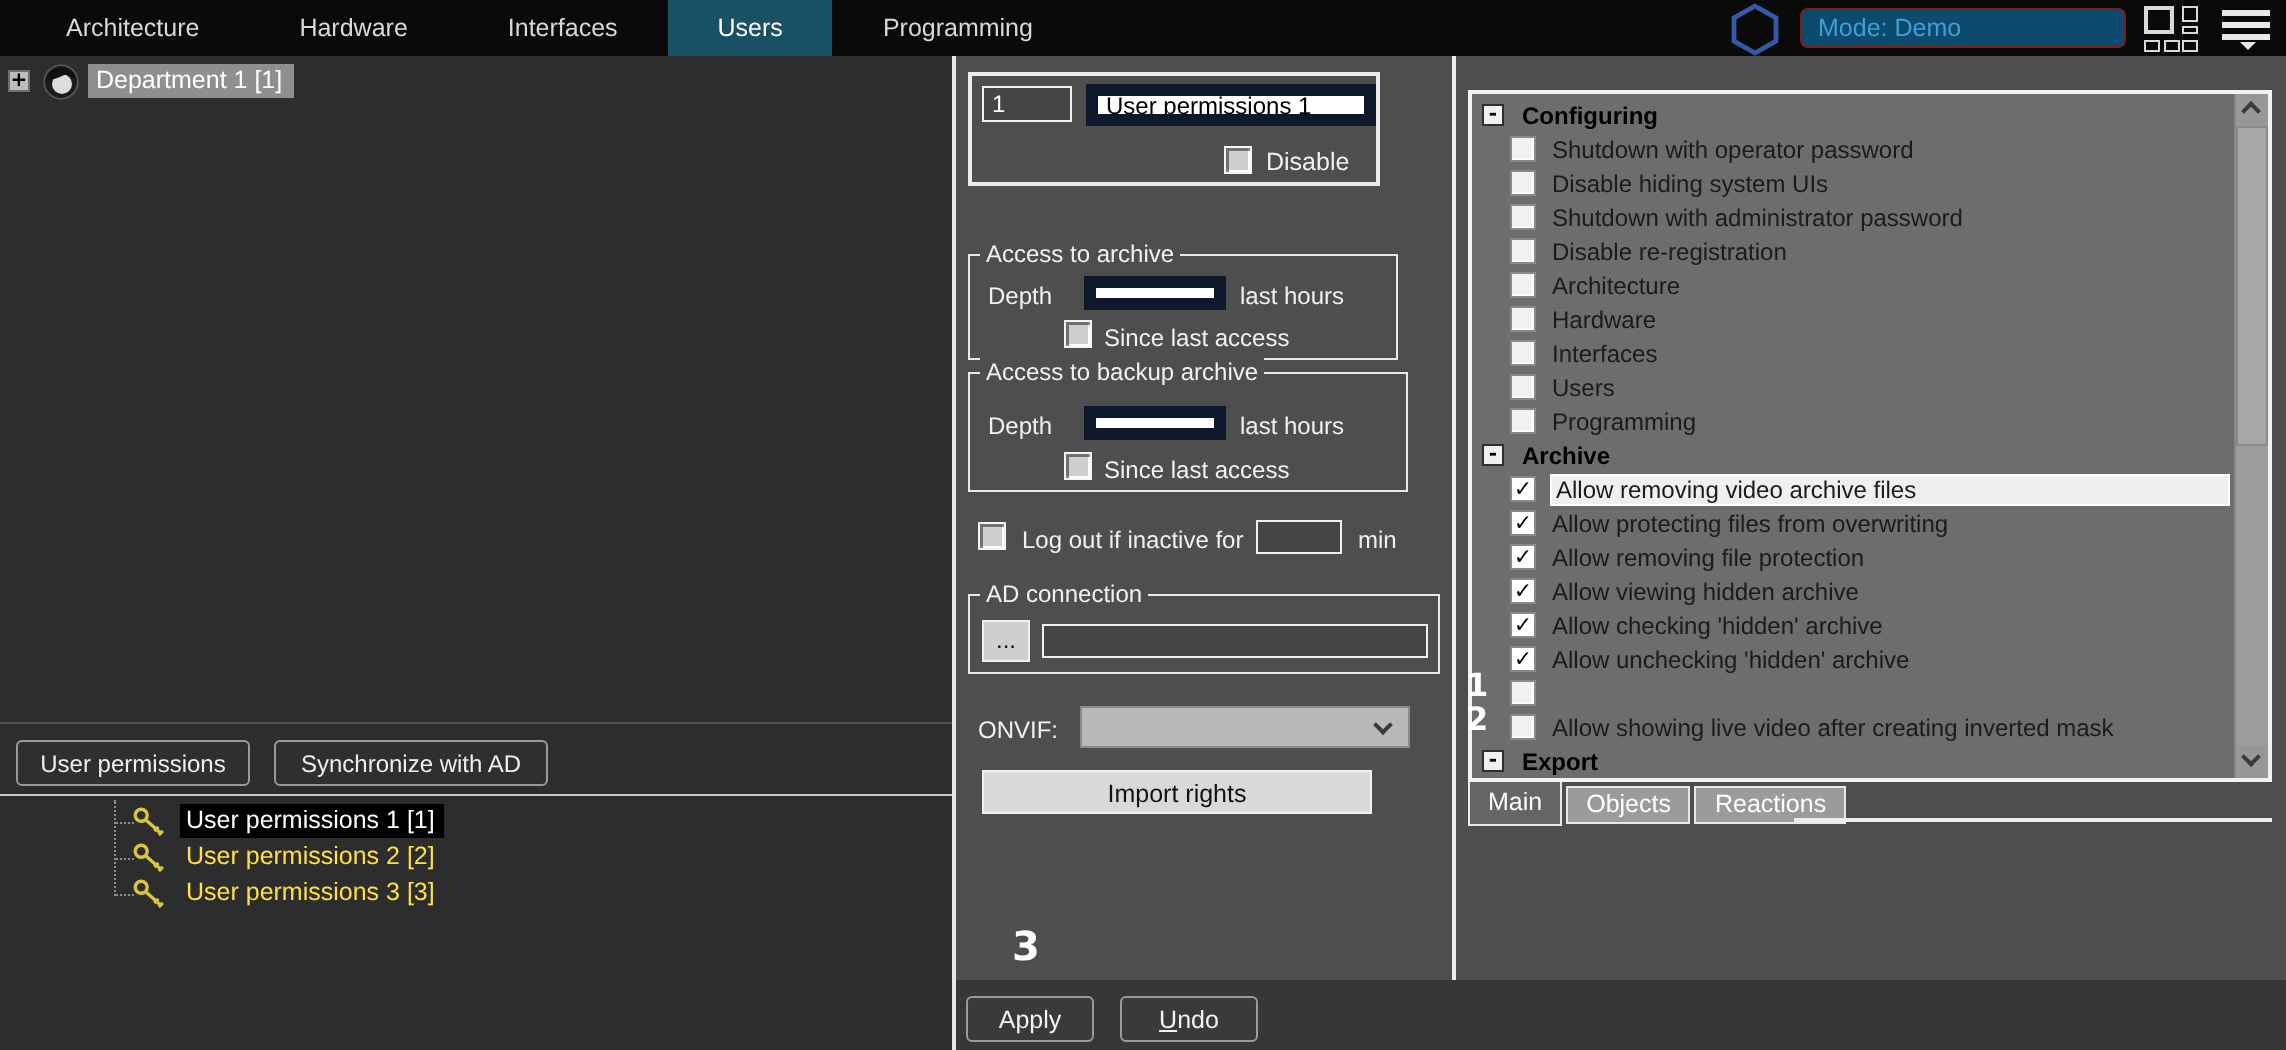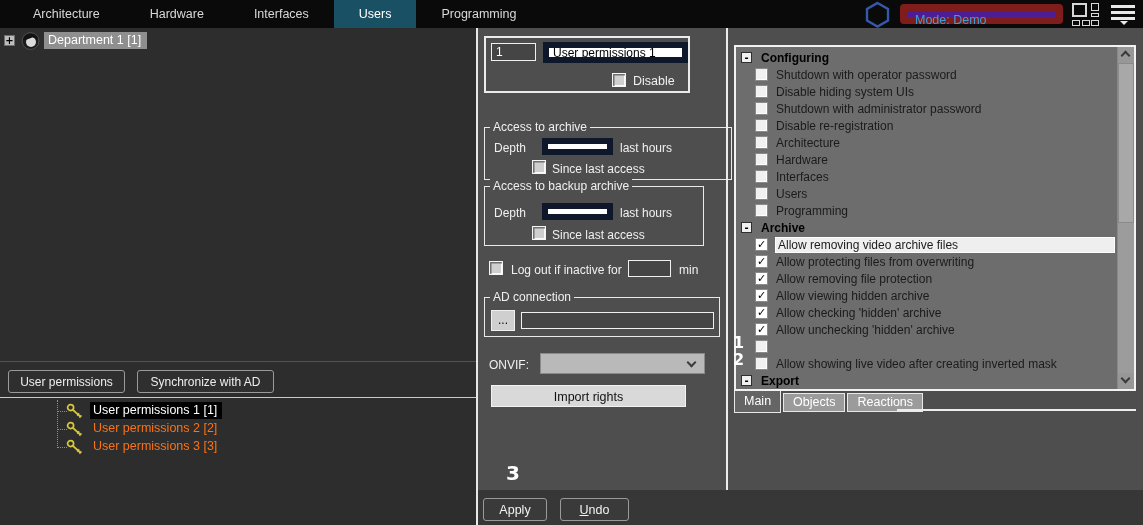--- a/index.html
+++ b/index.html
@@ -11,21 +11,21 @@
     font-size:12px; color:#ededed;
   }
   .abs { position:absolute; }
 
   
   .topbar { position:absolute; left:0; top:0; width:1143px; height:28px; background:#0a0a0a; }
   .toptabs { position:absolute; left:8px; top:0; height:28px; display:flex; }
   .toptab { display:flex; align-items:center; padding:0 25px; color:#d9d9d9; font-size:12.5px; cursor:default; }
   .toptab.active { background:#1a5063; color:#ffffff; }
   .topright { position:absolute; right:8px; top:0; height:28px; display:flex; align-items:center; gap:9px; }
-  .modebox { width:163px; height:20px; background:#4c1d95; border:7px solid #7f1d1d; border-radius:4px;
+  .modebox { width:163px; height:20px; background:#0c4a6e; border:1px solid #7f1d1d; border-radius:4px;
              color:#3f9fd8; font-size:12.5px; line-height:18px; padding:0 8px; }
   .gridicon { position:relative; width:30px; height:23px; }
   .gridicon div { position:absolute; border:1.6px solid #d8d8d8; }
   .gi-big { left:0; top:0; width:15px; height:14px; border-width:2px !important; }
   .gi-r1  { left:19px; top:0; width:8px; height:8px; }
   .gi-r2  { left:19px; top:10px; width:8px; height:4px; }
   .gi-b1  { left:0; top:17px; width:8px; height:6px; }
   .gi-b2  { left:10px; top:17px; width:8px; height:6px; }
   .gi-b3  { left:19px; top:17px; width:8px; height:6px; }
   .burger { position:relative; width:24px; height:20px; }
@@ -43,21 +43,21 @@
   .deptlabel { position:absolute; left:40px; top:0; background:#8f8f8f; color:#fff;
                padding:1px 6px 2px 4px; font-size:12.5px; white-space:nowrap; }
   .sep1 { position:absolute; left:0; top:333px; width:476px; height:1px; background:#525252; }
   .sep2 { position:absolute; left:0; top:369px; width:476px; height:1px; background:#c9c9c9; }
   .lbtn { position:absolute; height:23px; background:#2f2f2f; border:1px solid #9a9a9a; border-radius:3px;
           color:#eee; font-size:12px; text-align:center; line-height:20px; cursor:default; }
   .treelines { position:absolute; left:57px; top:372px; width:1px; height:48px; border-left:1px dotted #8d8d8d; }
   .perm-item { position:absolute; left:0; height:18px; width:460px; display:flex; align-items:center; }
   .stub { position:absolute; left:57px; top:9px; width:10px; height:1px; border-top:1px dotted #8d8d8d; }
   .keyic { position:absolute; left:66px; top:1px; }
-  .perm-label { position:absolute; left:90px; top:0; padding:1px 5px 2px 3px; font-size:12.5px; color:#f97316; white-space:nowrap; }
+  .perm-label { position:absolute; left:90px; top:0; padding:1px 5px 2px 3px; font-size:12.5px; color:#fde047; white-space:nowrap; }
   .perm-label.selected { background:#000000; color:#ffffff; }
 
   
   .midpanel { position:absolute; left:480px; top:28px; width:250px; height:462px; }
   .midpanel .lbl { position:absolute; color:#f0f0f0; font-size:12px; white-space:nowrap; }
   .idbox { position:absolute; left:4px; top:8px; width:206px; height:57px; border:2px solid #ececec; }
   .winput { background:#fff; border:6px solid #0f172a; color:#000; font:12px "Liberation Sans",sans-serif; padding:0 4px; }
   .dinput { background:#454545; border:1px solid #f0f0f0; color:#fff; font:12px "Liberation Sans",sans-serif; padding:0 4px; }
   .cb { position:absolute; width:14px; height:14px; background:#cfcfcf; border:1px solid #f5f5f5;
         box-shadow: inset 1.5px 1.5px 0 rgba(35,35,35,.55), inset -1px -1px 0 rgba(255,255,255,.9); }
@@ -195,21 +195,21 @@
 </div>
 
 <div class="midpanel">
   <div class="idbox">
     <input class="dinput abs" style="left: 5px; top: 5px; width: 45px; height: 18px;" value="1">
     <input class="winput abs" style="left: 57px; top: 4px; width: 145px; height: 21px;" value="User permissions 1">
     <span class="cb" style="left:126px;top:35px;"></span>
     <span class="lbl" style="left:147px;top:36px;position:absolute;color:#f0f0f0;font-size:12.5px;">Disable</span>
   </div>
 
-  <div class="groupbox" style="left:4px;top:99px;width:248px;height:53px;">
+  <div class="groupbox" style="left:4px;top:99px;width:215px;height:53px;">
     <span class="legend">Access to archive</span>
     <span class="lbl" style="left:9px;top:13px;">Depth</span>
     <input class="winput abs" style="left: 57px; top: 10px; width: 71px; height: 17px;" value="">
     <span class="lbl" style="left:135px;top:13px;">last hours</span>
     <span class="cb" style="left:47px;top:32px;"></span>
     <span class="lbl" style="left:67px;top:34px;">Since last access</span>
   </div>
 
   <div class="groupbox" style="left:4px;top:158px;width:220px;height:60px;">
     <span class="legend">Access to backup archive</span>

